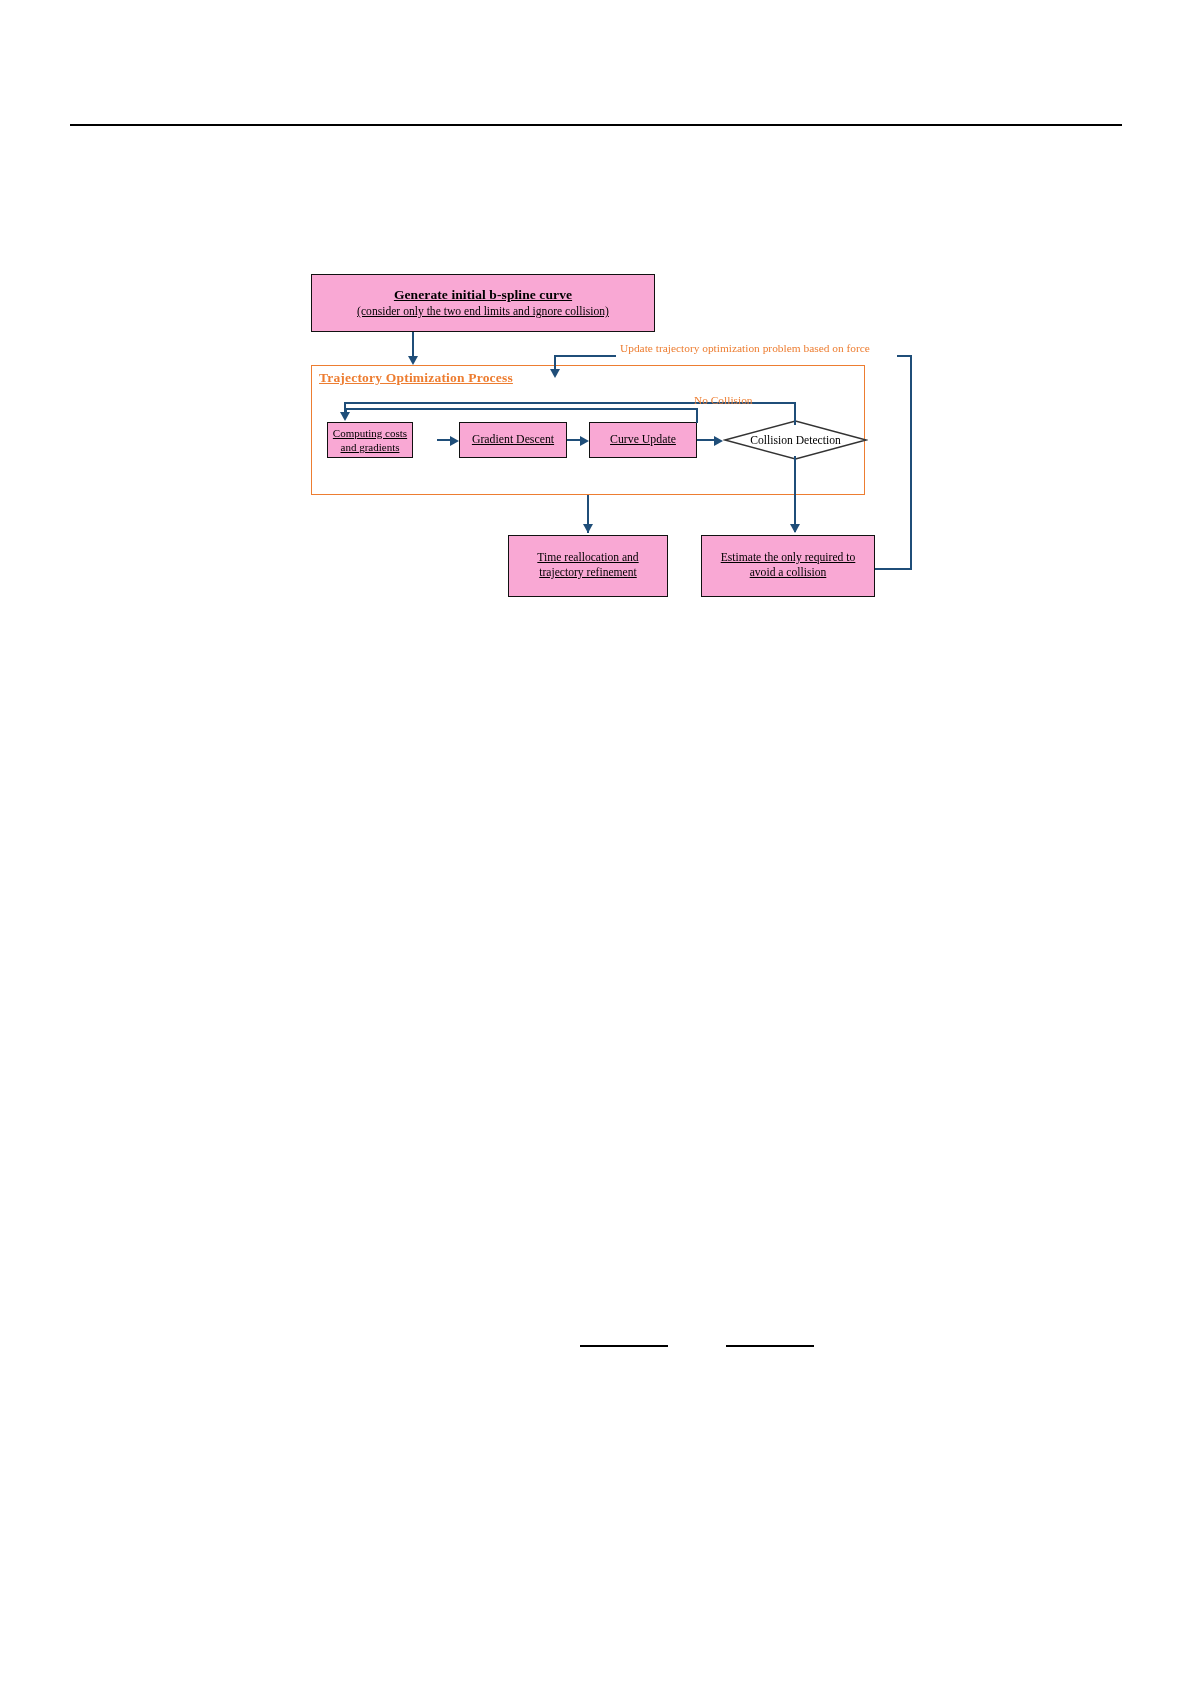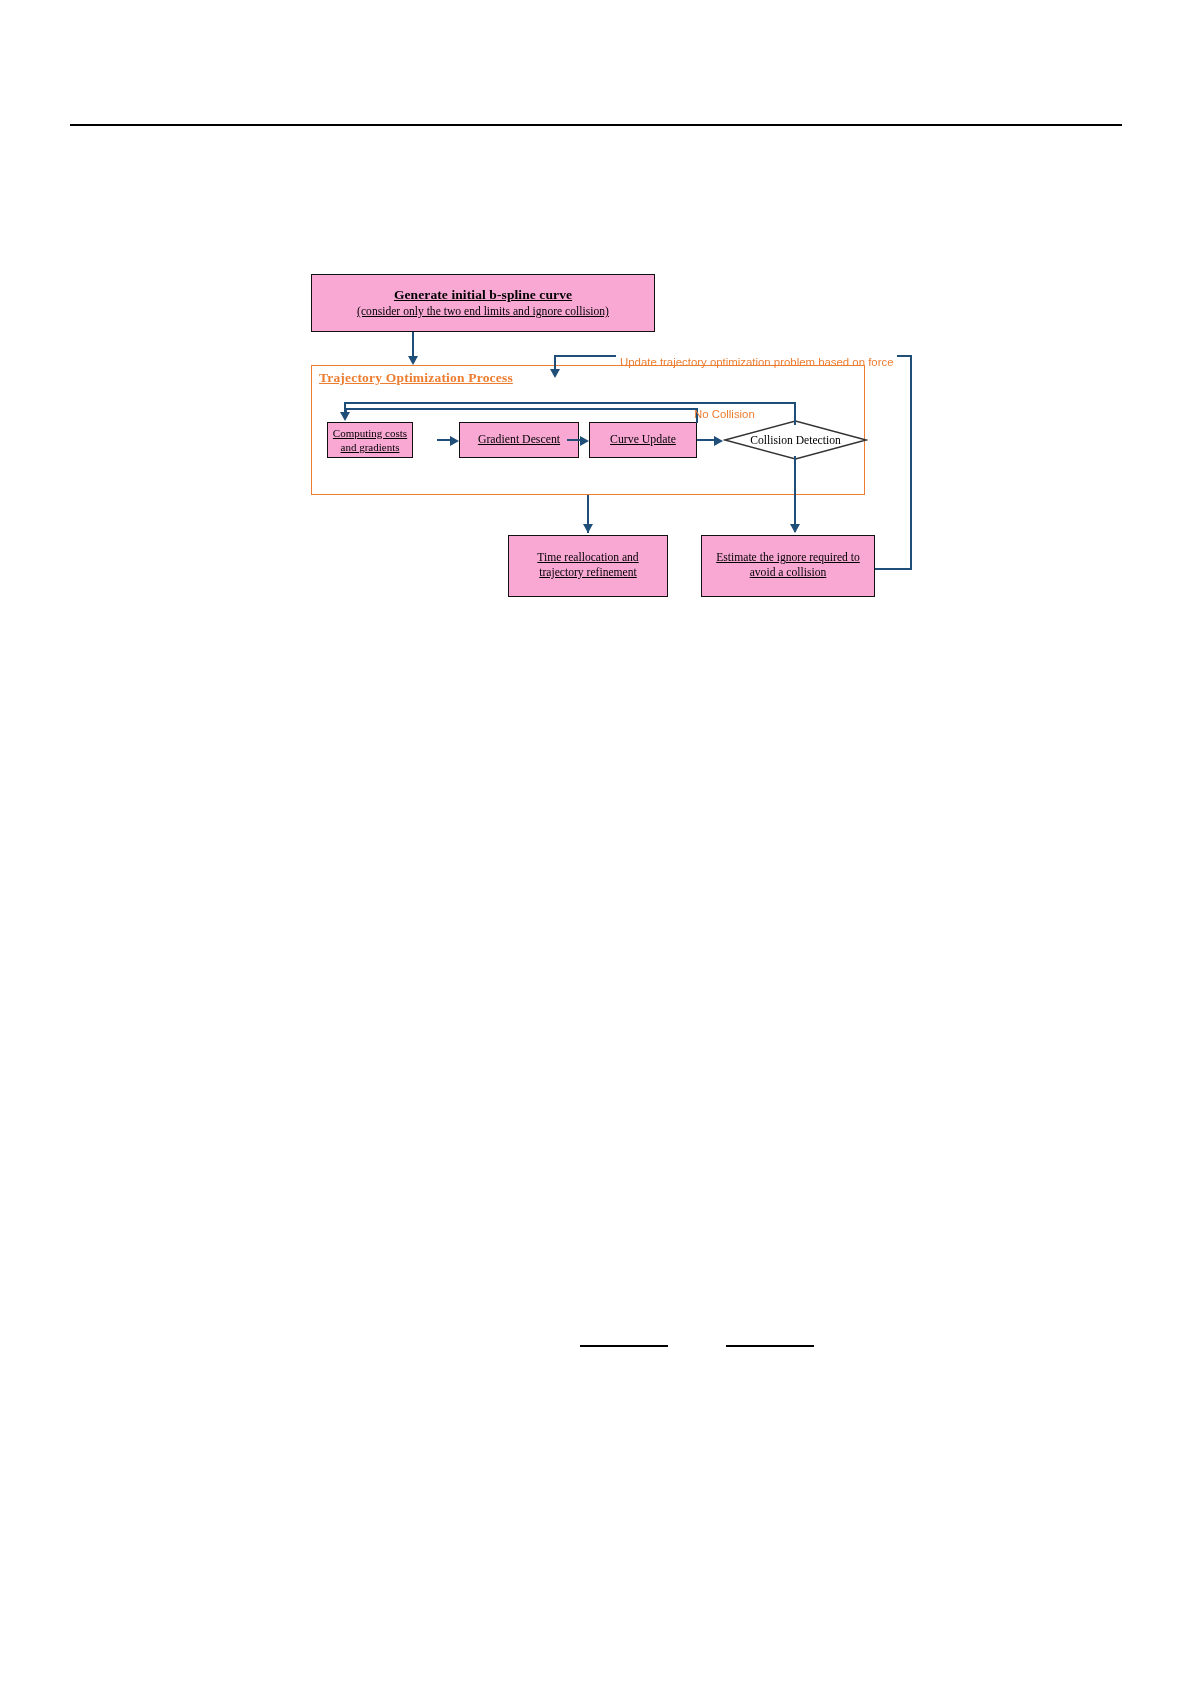--- a/index.html
+++ b/index.html
@@ -24,21 +24,21 @@
     display:flex;flex-direction:column;align-items:center;justify-content:center;
     text-align:center;line-height:1.28;text-decoration:underline;
   }
   .fbox .l1,.fbox .l2{display:block;white-space:nowrap;}
 
   #box-generate{left:311px;top:274px;width:344px;height:58px;}
   #box-generate .l1{font-weight:bold;font-size:13.5px;letter-spacing:.1px;}
   #box-generate .l2{font-size:11.6px;margin-top:2px;}
 
   #box-costs{left:327px;top:422px;width:86px;height:36px;font-size:11px;}
-  #box-gradient{left:459px;top:422px;width:120px;height:36px;font-size:11.8px;}
+  #box-gradient{left:459px;top:422px;width:108px;height:36px;font-size:11.8px;}
   #box-curve{left:589px;top:422px;width:108px;height:36px;font-size:11.8px;}
 
   #box-time{left:508px;top:535px;width:160px;height:62px;font-size:11.6px;justify-content:center;}
   #box-estimate{left:701px;top:535px;width:174px;height:62px;font-size:11.6px;}
 
   
   .orange-box{
     position:absolute;left:311px;top:365px;width:554px;height:130px;
     box-sizing:border-box;border:1.6px solid #ED7D31;background:transparent;
   }
@@ -72,22 +72,21 @@
   }
   .arrow-r{
     position:absolute;width:0;height:0;
     border-top:5.5px solid transparent;border-bottom:5.5px solid transparent;
     border-left:9px solid #1F4E79;
   }
 
   
   .olabel{
     position:absolute;color:#ED7D31;white-space:nowrap;
-    font-family:Liberation Sans, sans-serif;
-    margin-top:14px;
+    font-family:Liberation Serif, serif;
   }
   #lbl-update{left:620px;top:342px;font-size:11.4px;}
   #lbl-nocol{left:694px;top:394px;font-size:11.4px;}
   #lbl-havecol{left:750px;top:539px;font-size:11.4px;}
 
   
   .frule{position:absolute;height:1.6px;background:#000000;}
   #frule-1{left:580px;top:1345px;width:88px;}
   #frule-2{left:726px;top:1345px;width:88px;}
 </style>
@@ -153,21 +152,21 @@
 
   <div class="ln v" style="left:587px;top:495px;height:38px;"></div>
   <div class="arrow-d" style="left:582.5px;top:524px;"></div>
 
   <div class="fbox" id="box-time">
     <span class="l1">Time reallocation and</span>
     <span class="l2">trajectory refinement</span>
   </div>
 
   <div class="fbox" id="box-estimate">
-    <span class="l1">Estimate the ignore required to</span>
+    <span class="l1">Estimate the only required to</span>
     <span class="l2">avoid a collision</span>
   </div>
 
   <div class="ln h" style="left:875px;top:568px;width:37px;"></div>
   <div class="ln v" style="left:910px;top:356px;height:214px;"></div>
   <div class="ln h" style="left:918px;top:355px;width:-0px;"></div>
   <div class="ln h" style="left:897px;top:355px;width:15px;"></div>
 
   <div class="olabel" id="lbl-update">Update trajectory optimization problem based on force</div>
 

